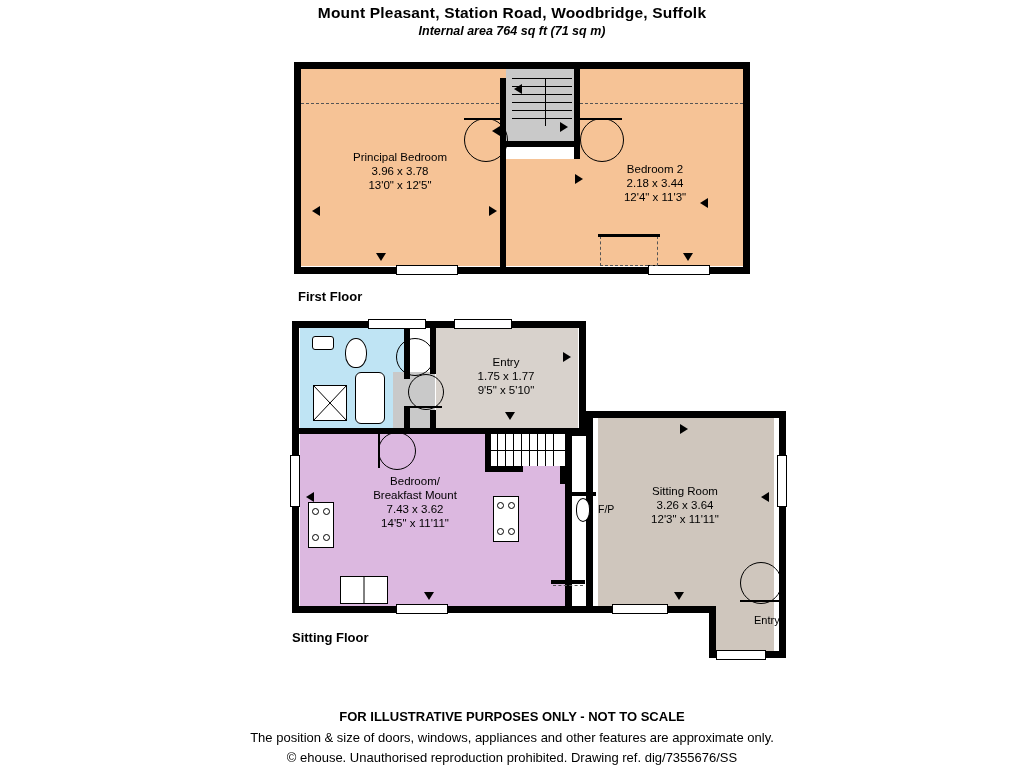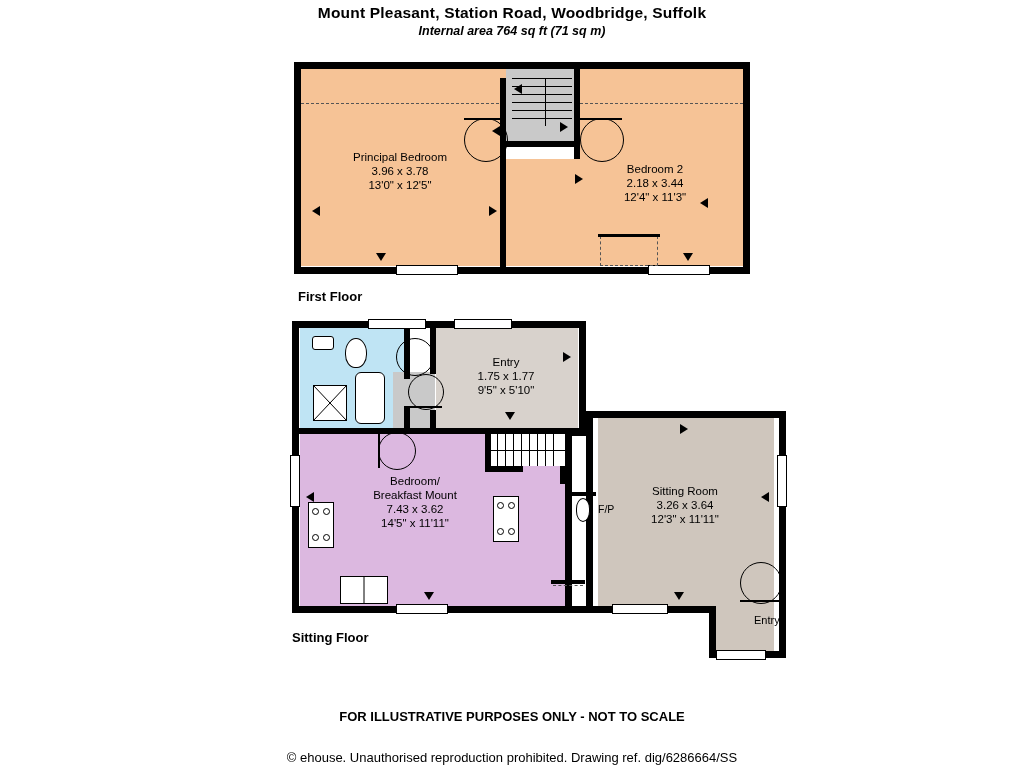--- a/index.html
+++ b/index.html
@@ -353,15 +353,16 @@
       <div>3.26 x 3.64</div>
       <div>12'3" x 11'11"</div>
     </div>
 
     <div class="small-txt" style="left:722px; top:614px; font-size:11px;margin-left:32px;">Entry</div>
 
     <div class="floor-label" style="left:292px; top:630px;">Sitting Floor</div>
   </div>
 
   <div class="footer-line footer-1">FOR ILLUSTRATIVE PURPOSES ONLY - NOT TO SCALE</div>
-  <div class="footer-line footer-3">© ehouse. Unauthorised reproduction prohibited. Drawing ref. dig/6286664/SS</div>
+  <div class="footer-line footer-2">The position &amp; size of doors, windows, appliances and other features are approximate only.</div>
+  <div class="footer-line footer-3">© ehouse. Unauthorised reproduction prohibited. Drawing ref. dig/7355676/SS</div>
 
 </div>
 
 </body></html>

